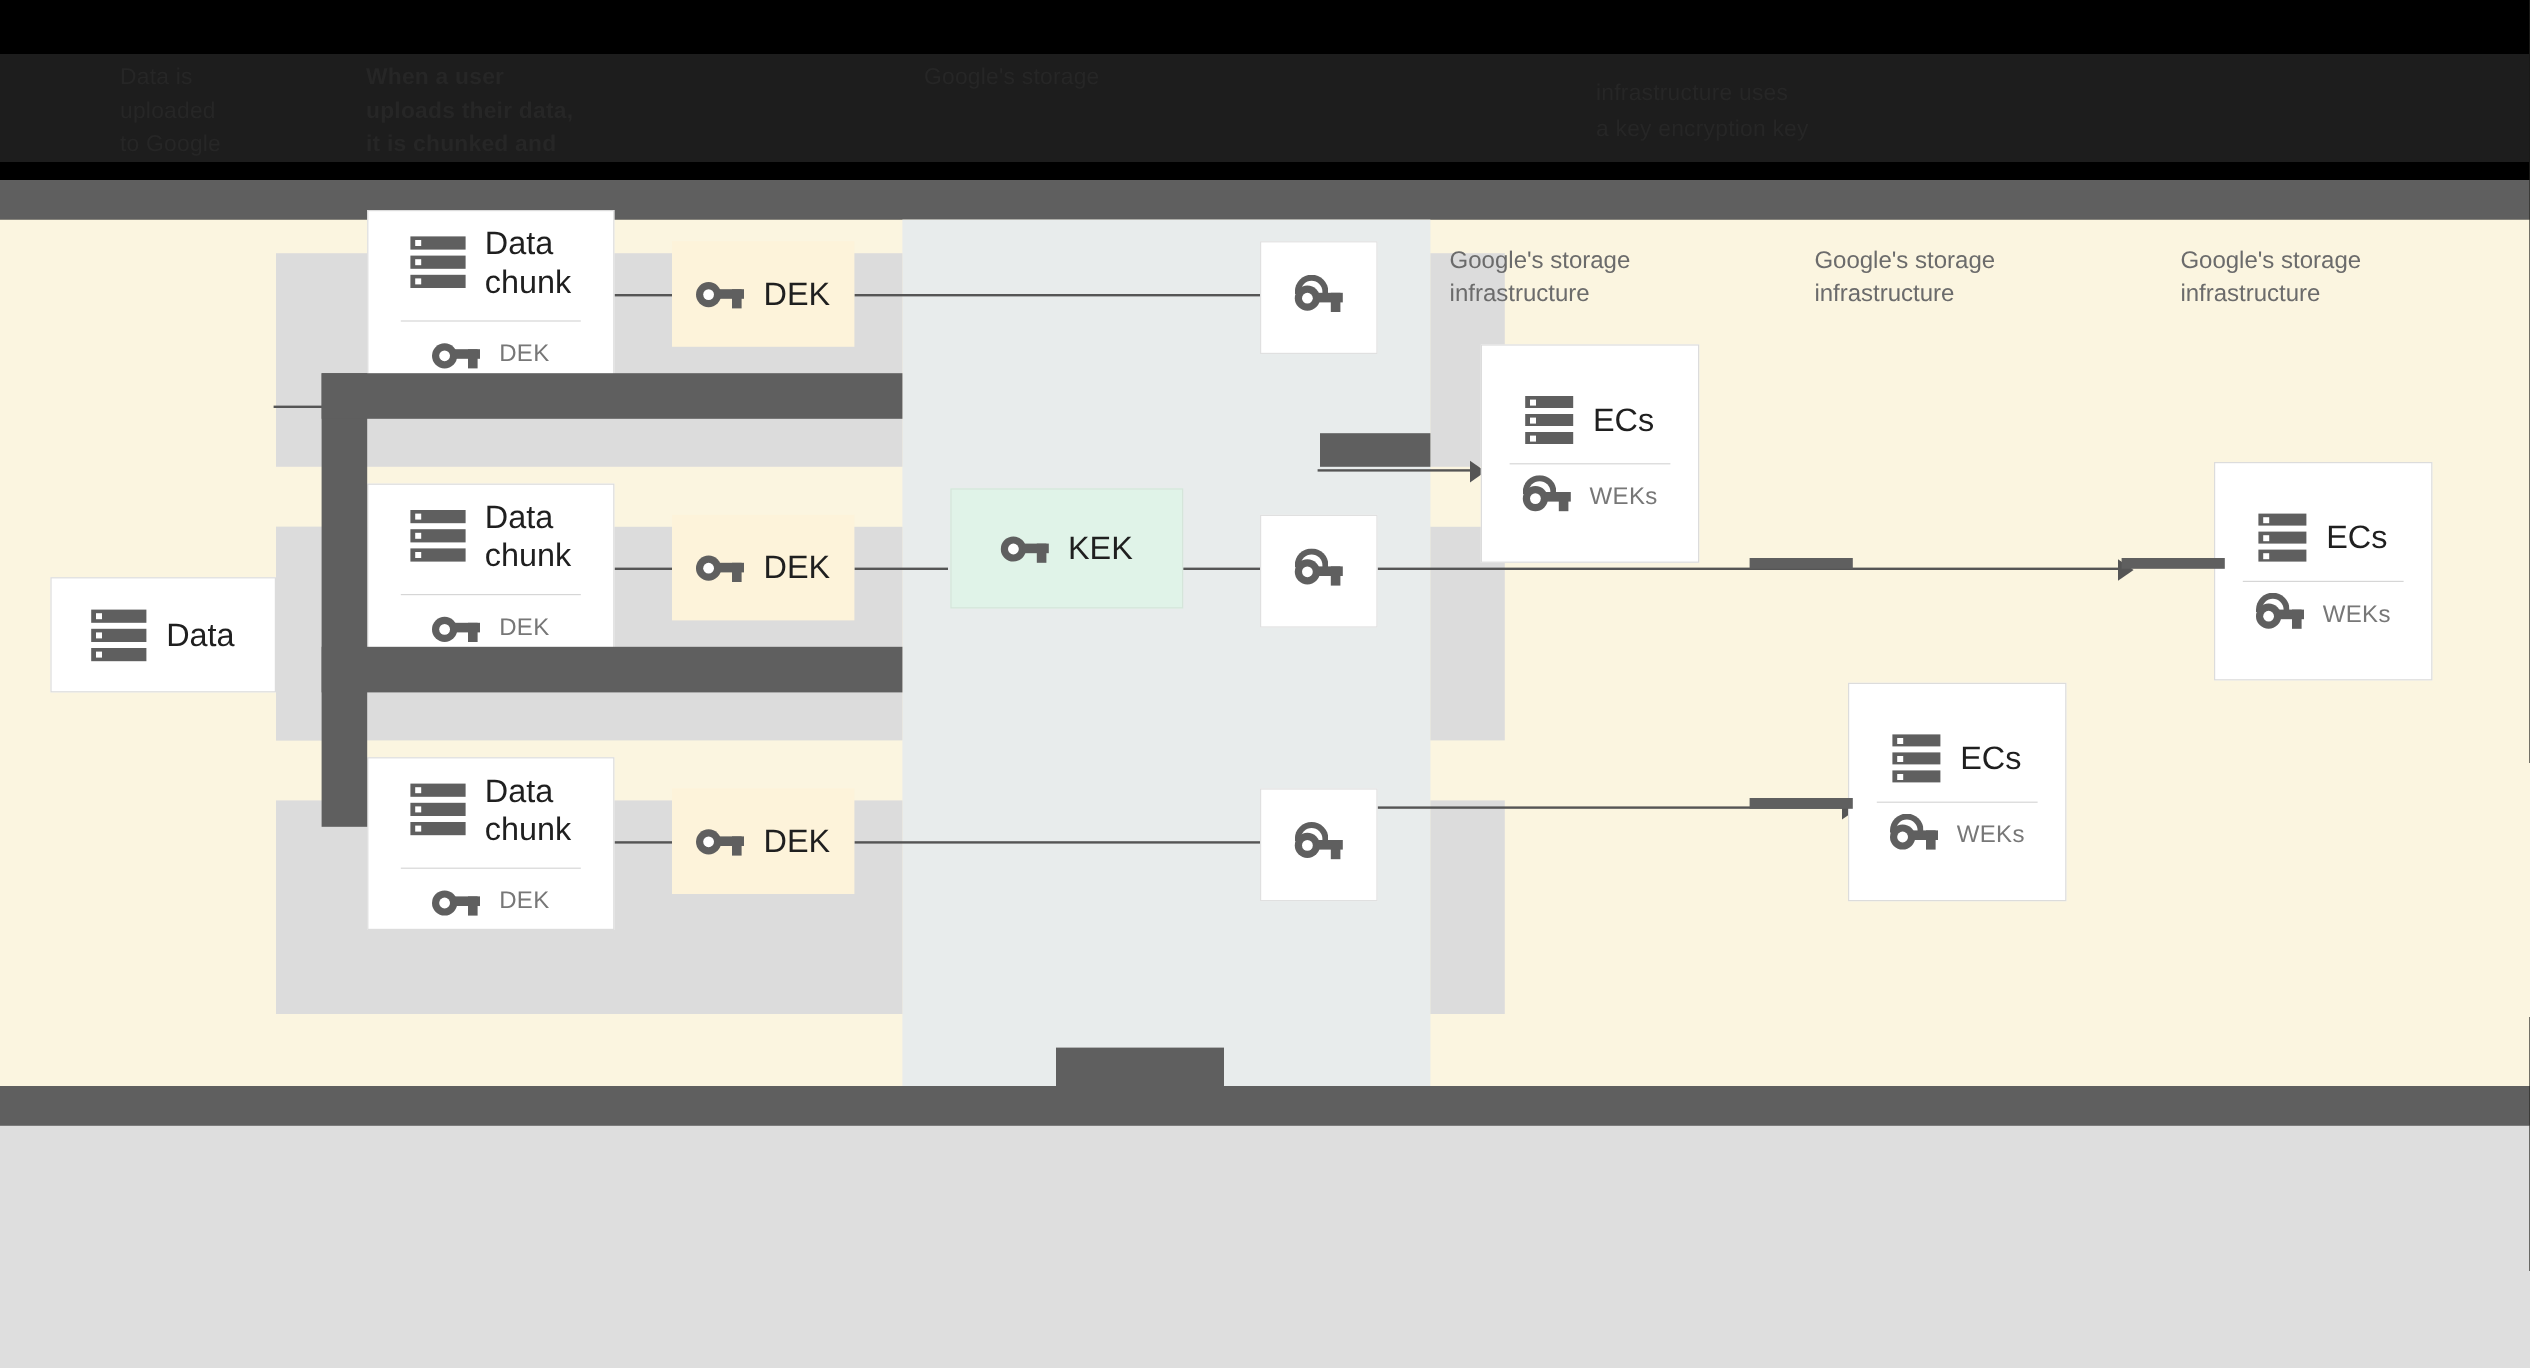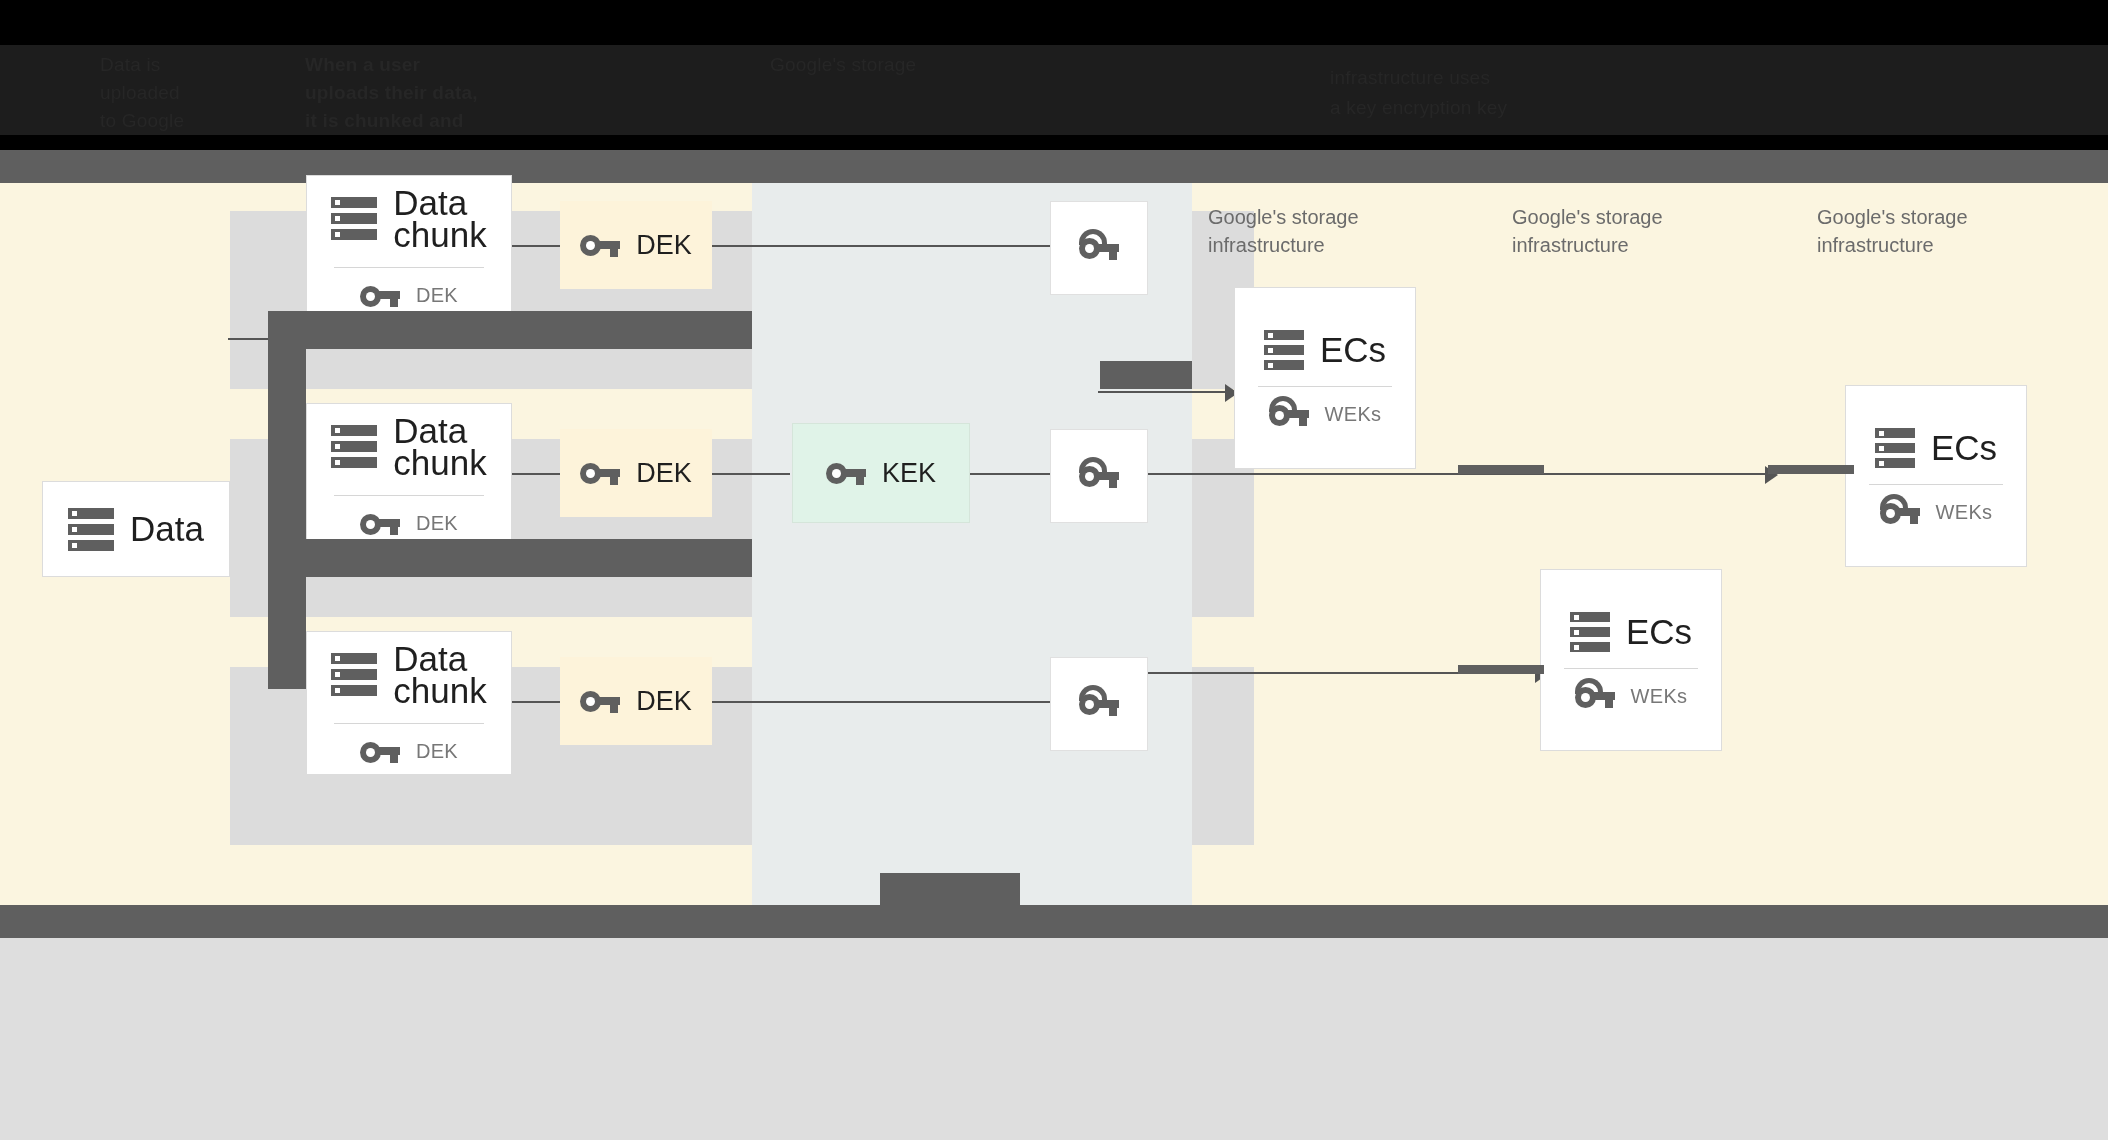--- a/index.html
+++ b/index.html
@@ -64,21 +64,21 @@
     background: #fff;
     border: 1px solid #dcdcdc;
     display: flex; flex-direction: column;
     align-items: center; justify-content: center;
   }
   .card-row {
     display: flex; align-items: center; gap: 16px;
     width: 100%; justify-content: center;
   }
   .card-title {
-    font-size: 35px; color: #1f1f1f; line-height: 32px;
+    font-size: 27px; color: #1f1f1f; line-height: 32px;
     text-align: left; white-space: pre-line;
   }
   .card-divider {
     width: 74%; height: 1px; background: #d6d6d6; margin: 16px 0;
   }
   .card-sub { font-size: 20px; color: #777; letter-spacing: .3px; }
 
   
   .srv { display: flex; flex-direction: column; gap: 5px; width: 46px; }
   .srv i {
@@ -307,21 +307,21 @@
     </div>
     <div class="chip dek" style="left:560px; top:474px; width:152px; height:88px;">
       <span class="keyicon">
           <span class="ring"></span>
           <span class="shaft"></span>
           <span class="tooth"></span>
         </span>
       <span class="lbl">DEK</span>
     </div>
 
-    <div class="chip kek" style="left:792px; top:240px; width:178px; height:100px;">
+    <div class="chip kek" style="left:792px; top:224px; width:194px; height:100px;">
       <span class="keyicon">
           <span class="ring"></span>
           <span class="shaft"></span>
           <span class="tooth"></span>
         </span>
       <span class="lbl">KEK</span>
     </div>
 
     <div class="keytile" style="left:1050px; top:18px;  width:98px; height:94px;">
       <span class="keyicon wrapped">

